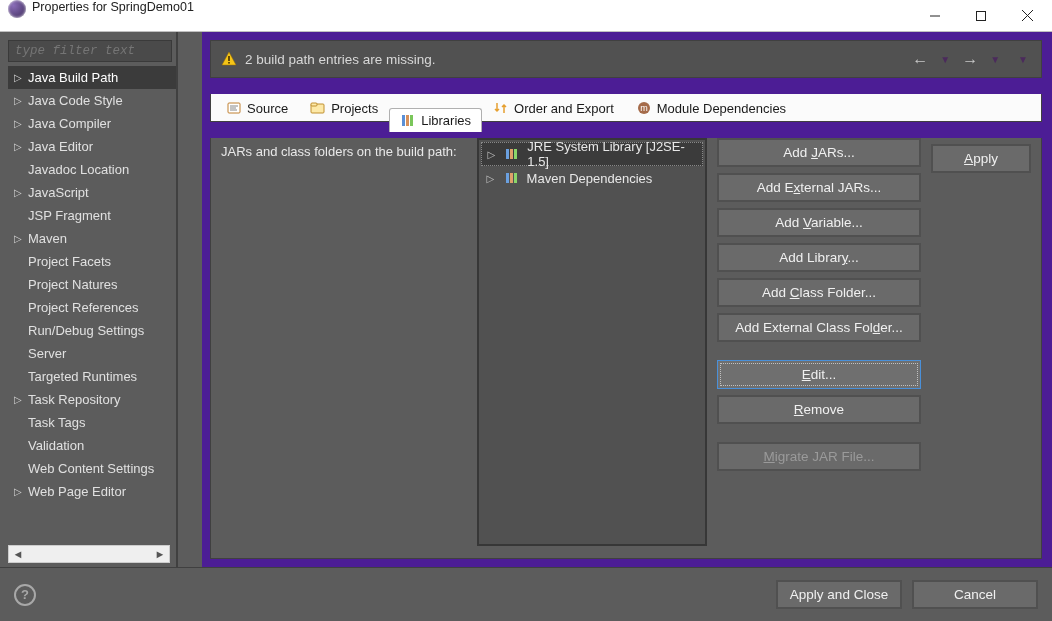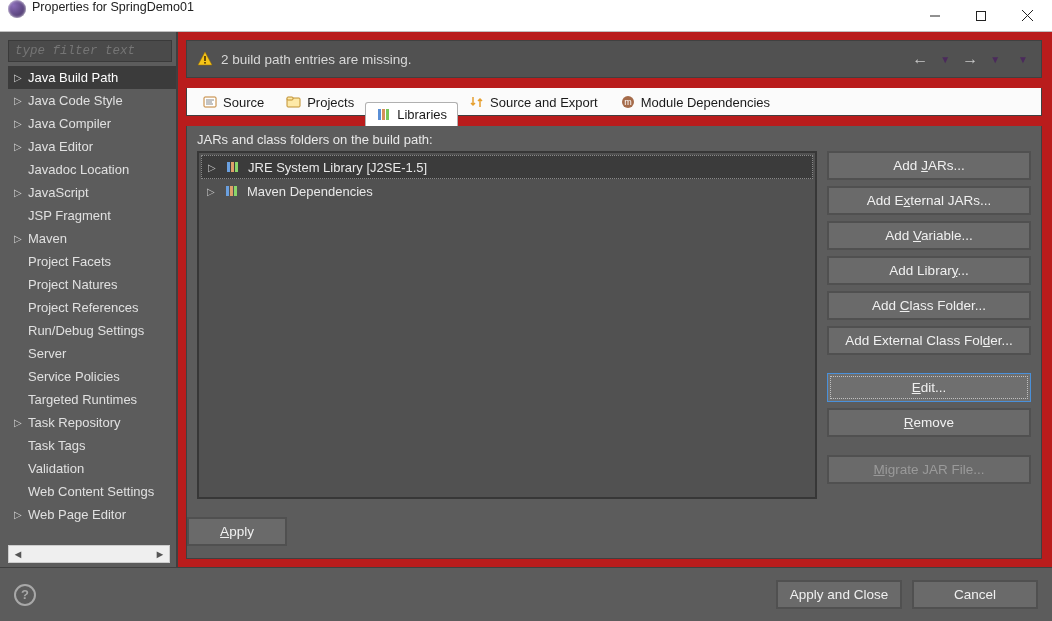--- a/index.html
+++ b/index.html
@@ -21,36 +21,36 @@
   .filter input { width: 100%; height: 22px; background: #4a4a4a; border: 1px solid #3a3a3a; color: #777; padding: 0 6px; font-size: 12.5px; font-style: italic; font-family: Liberation Mono, monospace; }
   .tree { flex: 1; overflow: hidden; }
   .tree-item { height: 23px; display: flex; align-items: center; color: #e0e0e0; font-size: 13px; padding-left: 6px; cursor: pointer; white-space: nowrap; }
   .tree-item .expand { width: 14px; font-size: 10px; color: #d0d0d0; }
   .tree-item.selected { background: #3b3b3b; color: #fff; }
   .sidebar-scroll { height: 18px; display: flex; align-items: center; background: #efefef; border: 1px solid #ccc; margin: 2px 6px 4px 0; }
   .sidebar-scroll .arrow { width: 18px; text-align: center; color: #555; font-size: 11px; cursor: pointer; }
   .sidebar-scroll .track { flex: 1; }
 
   
-  .main { flex: 1; background: #b91c1c; display: flex; flex-direction: column; padding: 8px 10px 8px 8px; gap: 10px; }
+  .main { flex: 1; background: #4c1d95; display: flex; flex-direction: column; padding: 8px 10px 8px 8px; gap: 16px; margin-left: 24px; }
 
   .banner { height: 38px; background: #515151; display: flex; align-items: center; padding: 0 10px; border: 1px solid #404040; }
   .banner .warn-icon { width: 16px; height: 16px; margin-right: 8px; }
   .banner .msg { color: #d8d8d8; font-size: 13.5px; flex: 1; }
   .nav-arrows { display: flex; align-items: center; gap: 6px; }
   .nav-arrows span { color: #c8c8c8; font-size: 16px; padding: 0 3px; cursor: pointer; }
   .nav-arrows .dis { color: #888; }
   .nav-arrows .menu-drop { color: #4b2a5c; font-size: 10px; }
 
   .tabs { height: 28px; background: #fbfbfb; display: flex; align-items: center; border: 1px solid #404040; border-top: none; padding-left: 4px; }
   .tab { height: 24px; display: flex; align-items: center; gap: 5px; padding: 0 10px; font-size: 13px; color: #1a1a1a; border: 1px solid transparent; border-bottom: none; cursor: pointer; }
   .tab.active { background: #fff; border-color: #b0b0b0; border-radius: 3px 3px 0 0; position: relative; top: 12px; }
   .tab-icon { width: 16px; height: 16px; display: inline-flex; align-items: center; justify-content: center; font-size: 12px; }
 
-  .panel-body { flex: 1; background: #5c5c5c; border: 1px solid #404040; border-top: none; display: flex; flex-direction: column; }
+  .panel-body { flex: 1; background: #5c5c5c; border: 1px solid #404040; border-top: none; display: flex; flex-direction: row; }
   .panel-label { color: #e8e8e8; font-size: 13px; padding: 6px 10px 4px 10px; }
   .panel-flex { flex: 1; display: flex; gap: 10px; padding: 0 10px 12px 10px; }
 
   .jar-tree { flex: 1; border: 2px solid #373737; background: #515151; padding: 2px; overflow: auto; }
   .jar-row { height: 24px; display: flex; align-items: center; color: #e8e8e8; font-size: 13px; padding-left: 6px; gap: 6px; }
   .jar-row.sel { background: #3b3b3b; border: 1px dotted #888; }
   .jar-row .expand { width: 12px; font-size: 10px; color: #c0c0c0; }
   .lib-icon { width: 16px; height: 12px; display: inline-block; }
 
   .btn-col { width: 204px; display: flex; flex-direction: column; gap: 6px; text-align: right; }
@@ -146,24 +146,20 @@
           <span class="expand"></span>
           <span>Project References</span>
         </div>
         <div class="tree-item">
           <span class="expand"></span>
           <span>Run/Debug Settings</span>
         </div>
         <div class="tree-item">
           <span class="expand"></span>
           <span>Server</span>
-        </div>
-        <div class="tree-item">
-          <span class="expand"></span>
-          <span>Service Policies</span>
         </div>
         <div class="tree-item">
           <span class="expand"></span>
           <span>Targeted Runtimes</span>
         </div>
         <div class="tree-item">
           <span class="expand">▷</span>
           <span>Task Repository</span>
         </div>
         <div class="tree-item">
@@ -239,21 +235,21 @@
           </span>
           <span>Libraries</span>
         </div>
         <div class="tab">
           <span class="tab-icon">
             <svg width="16" height="16">
               <path d="M4 3 L4 11 M2 9 L4 11 L6 9" stroke="#e6a030" fill="none" stroke-width="1.5"></path>
               <path d="M11 13 L11 5 M9 7 L11 5 L13 7" stroke="#e6a030" fill="none" stroke-width="1.5"></path>
             </svg>
           </span>
-          <span>Source and Export</span>
+          <span>Order and Export</span>
         </div>
         <div class="tab">
           <span class="tab-icon">
             <svg width="16" height="16">
               <circle cx="8" cy="8" r="6" fill="#a56b4a"></circle>
               <text x="8" y="11" text-anchor="middle" font-size="9" fill="#fff">m</text>
             </svg>
           </span>
           <span>Module Dependencies</span>
         </div>

